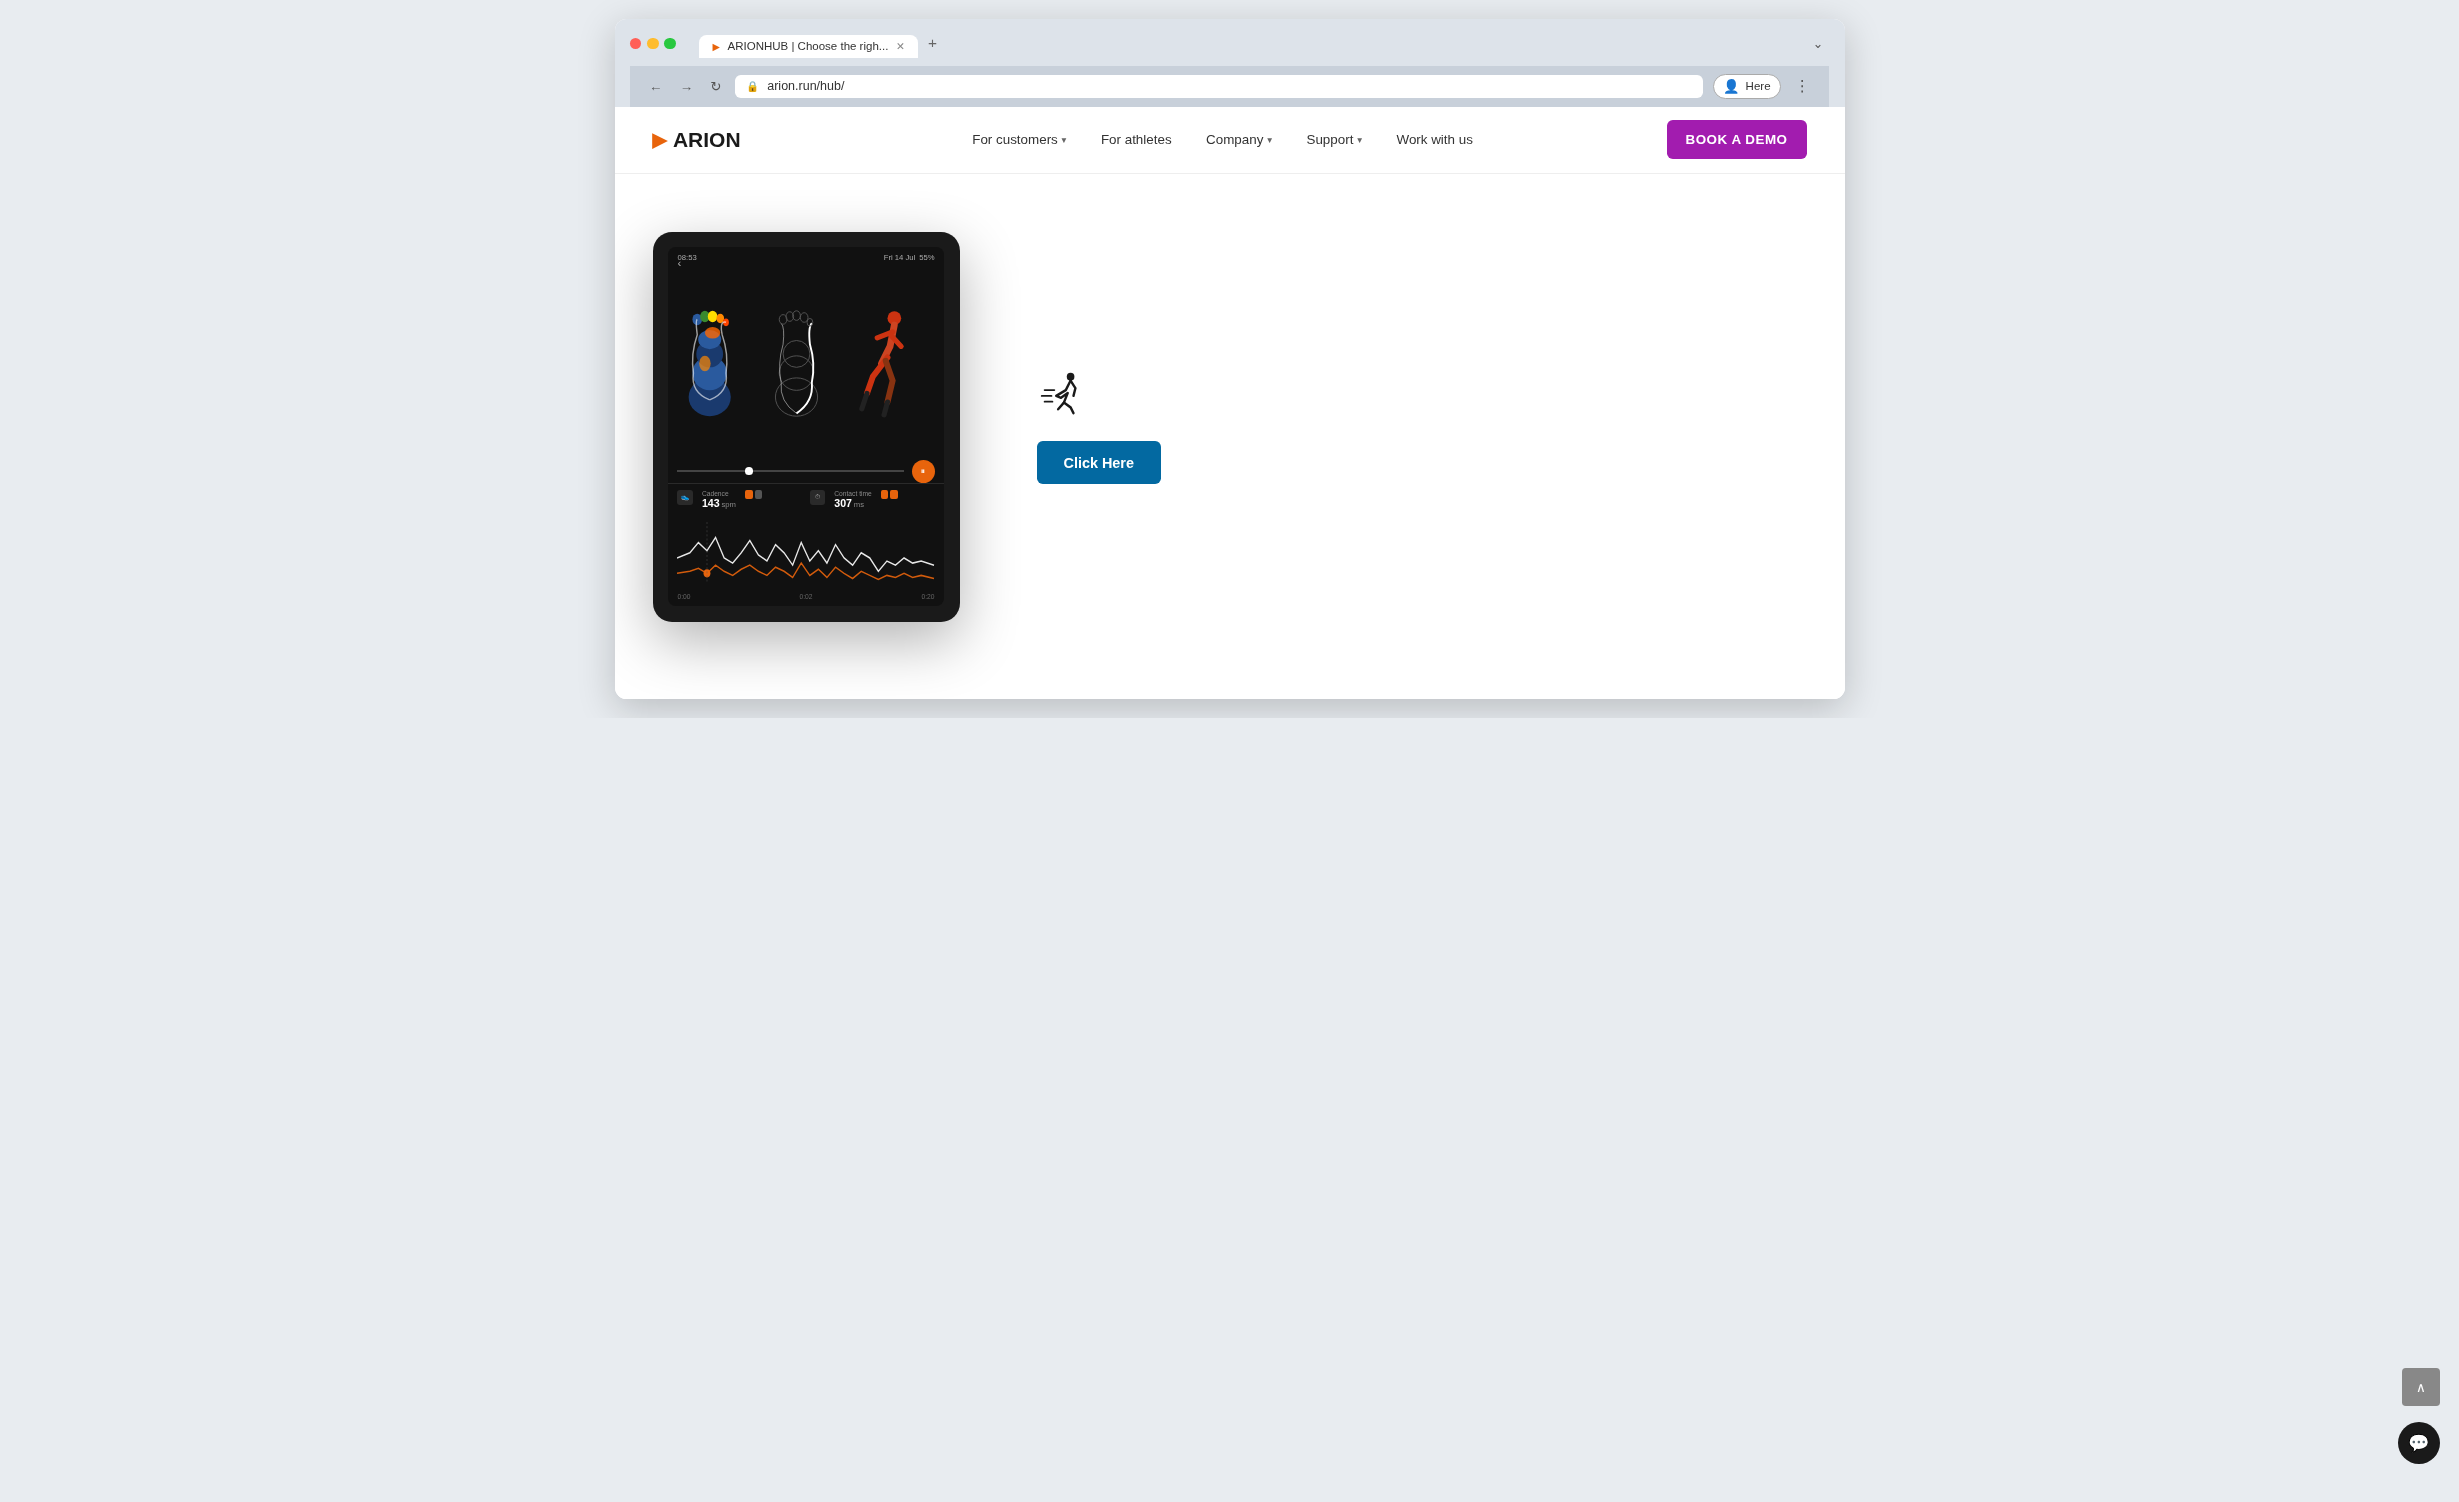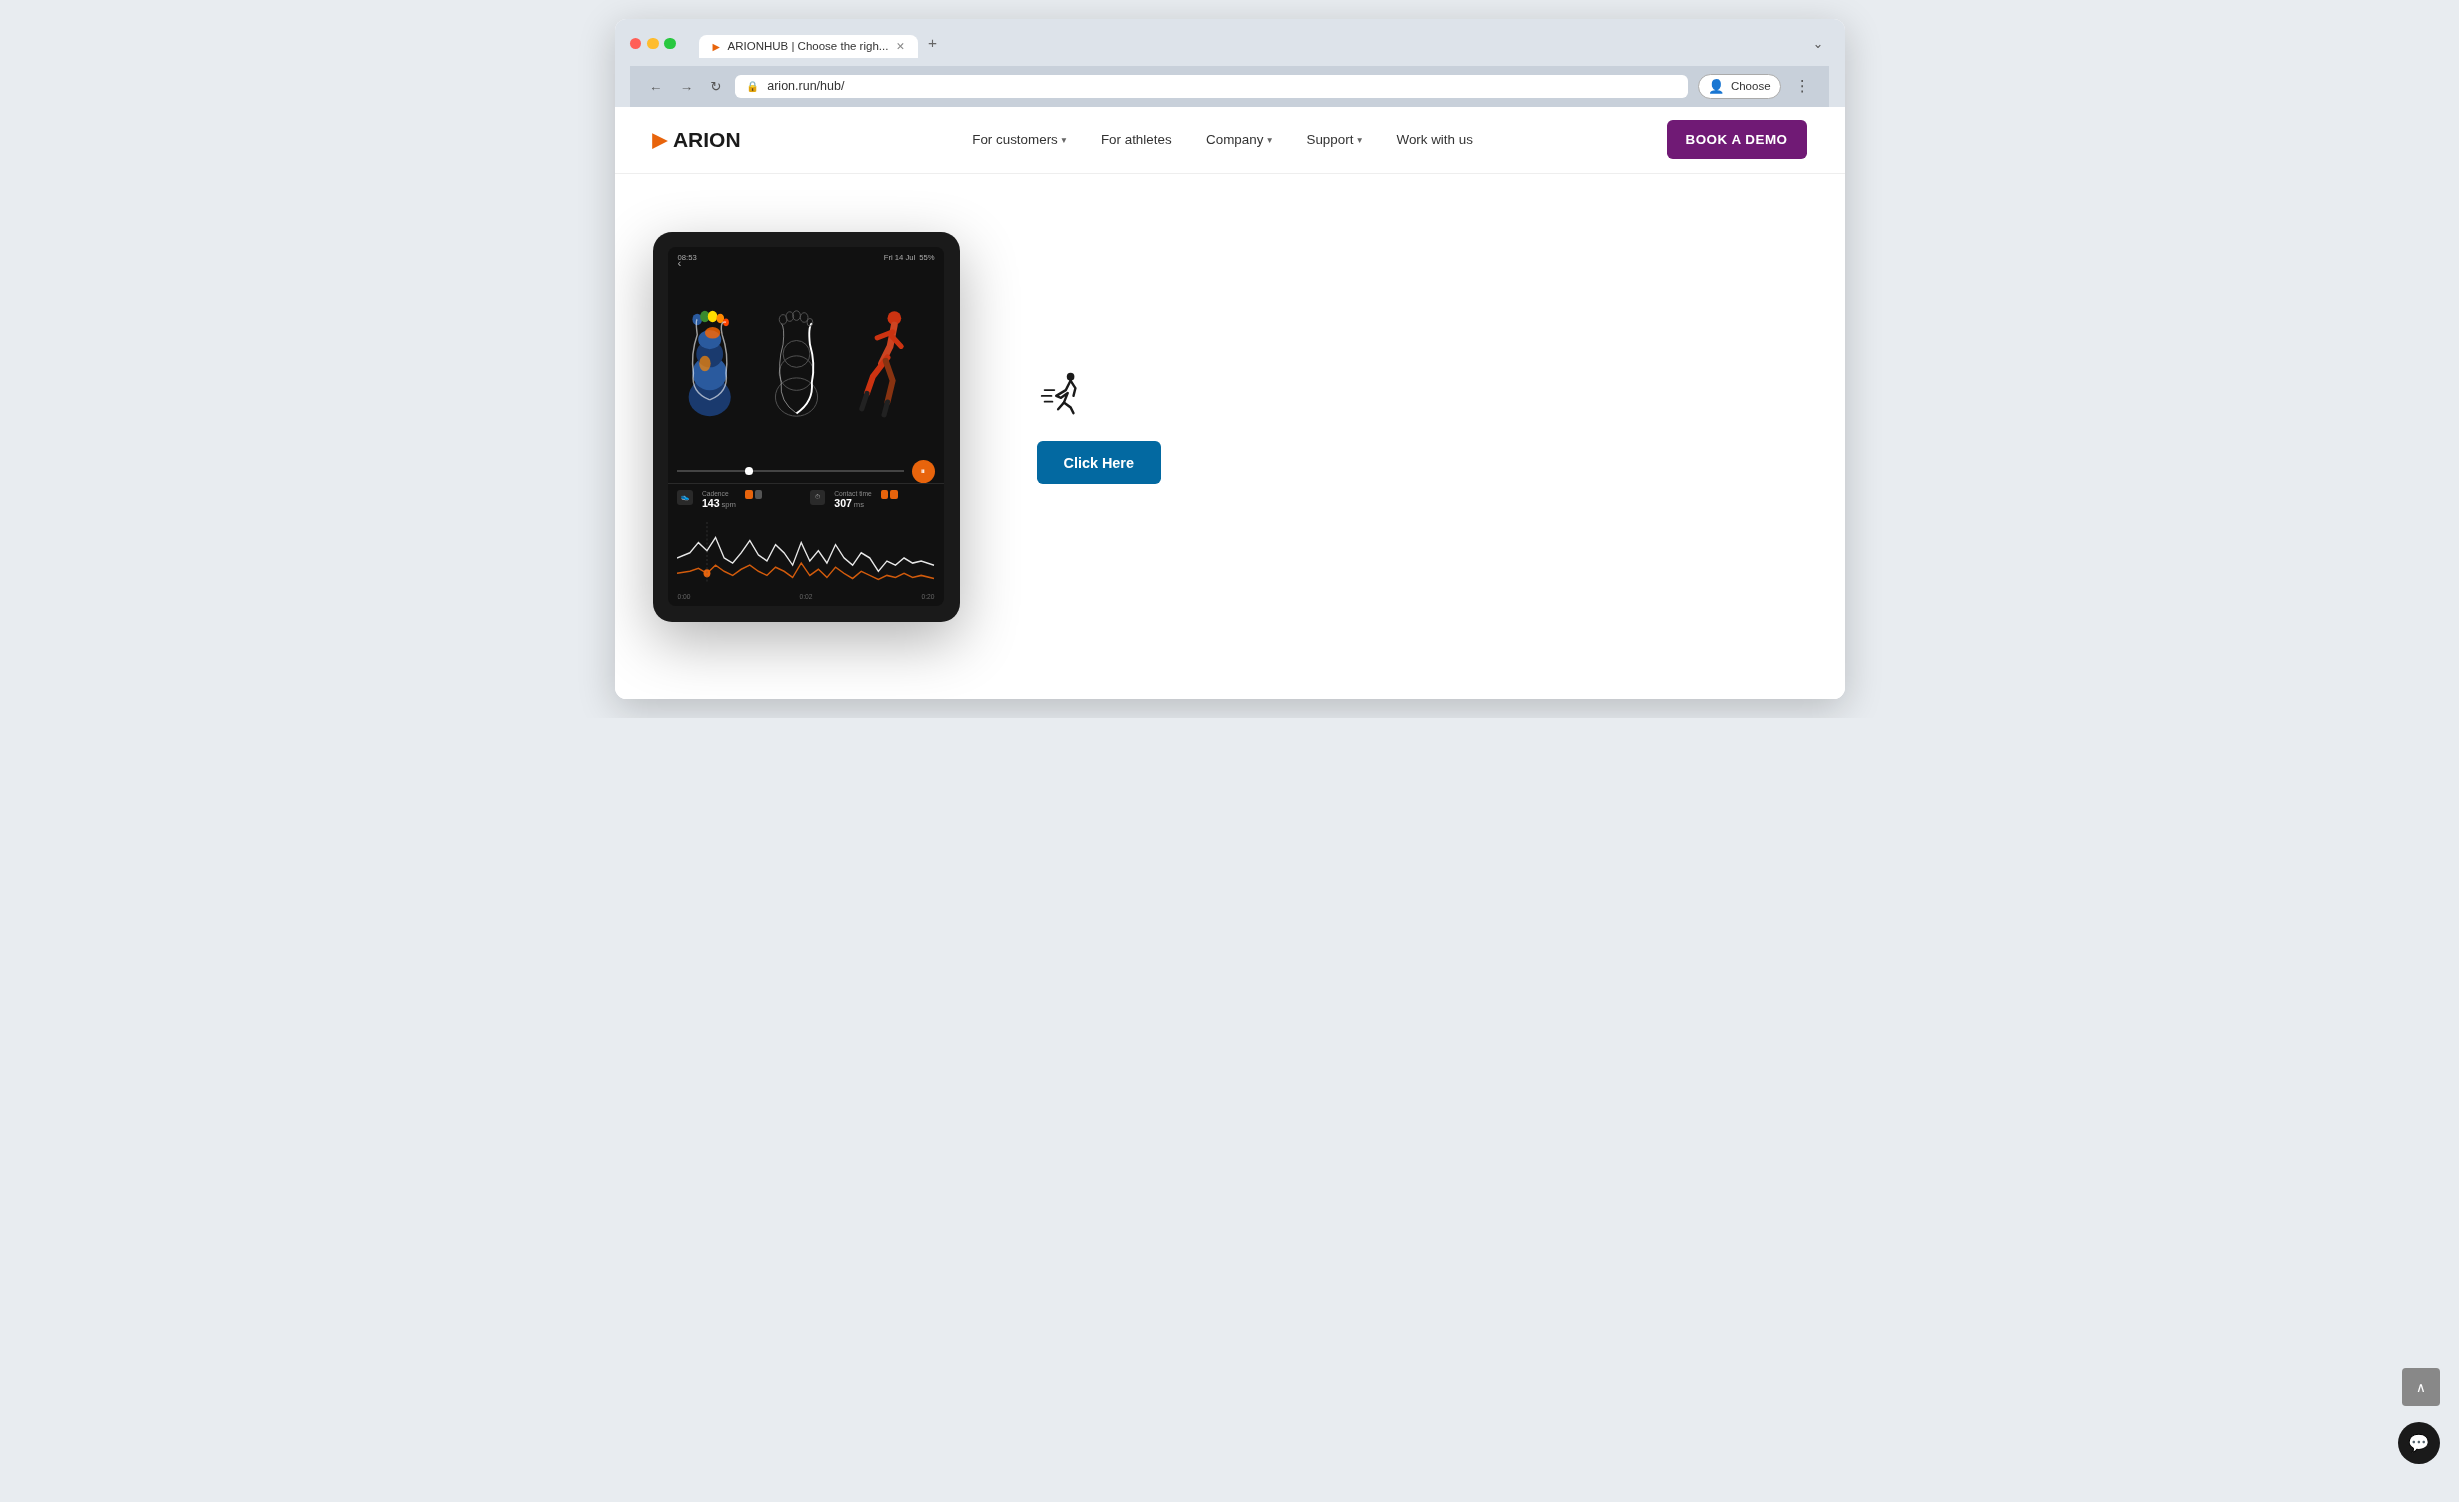--- a/index.html
+++ b/index.html
@@ -159,21 +159,21 @@
       gap: 3.8px;
       padding: 7.7px 13.4px;
       font-size: 13.4px;
       color: #333;
       cursor: pointer;
       font-weight: 500;
       white-space: nowrap;
     }
     .chevron { font-size: 9.6px; color: #666; }
     .book-demo-btn {
-      background: #701a75;
+      background: #a21caf;
       color: #fff;
       border: none;
       border-radius: 5.8px;
       padding: 12px 19px;
       font-size: 13.4px;
       font-weight: 700;
       cursor: pointer;
       text-transform: uppercase;
       letter-spacing: 0.5px;
       white-space: nowrap;
@@ -462,21 +462,21 @@
     <div class="browser-addressbar">
       <button class="nav-btn">←</button>
       <button class="nav-btn">→</button>
       <button class="nav-btn">↻</button>
       <div class="address-bar">
         <span class="address-icon">🔒</span>
         <span class="address-text">arion.run/hub/</span>
       </div>
       <div class="profile-btn">
         <span class="profile-icon">👤</span>
-        <span>Choose</span>
+        <span>Here</span>
       </div>
       <div class="browser-menu">⋮</div>
     </div>
   </div>
 
   <div class="page-content">
 
     <nav>
       <div class="nav-logo">
         <span class="logo-icon">▶</span>

